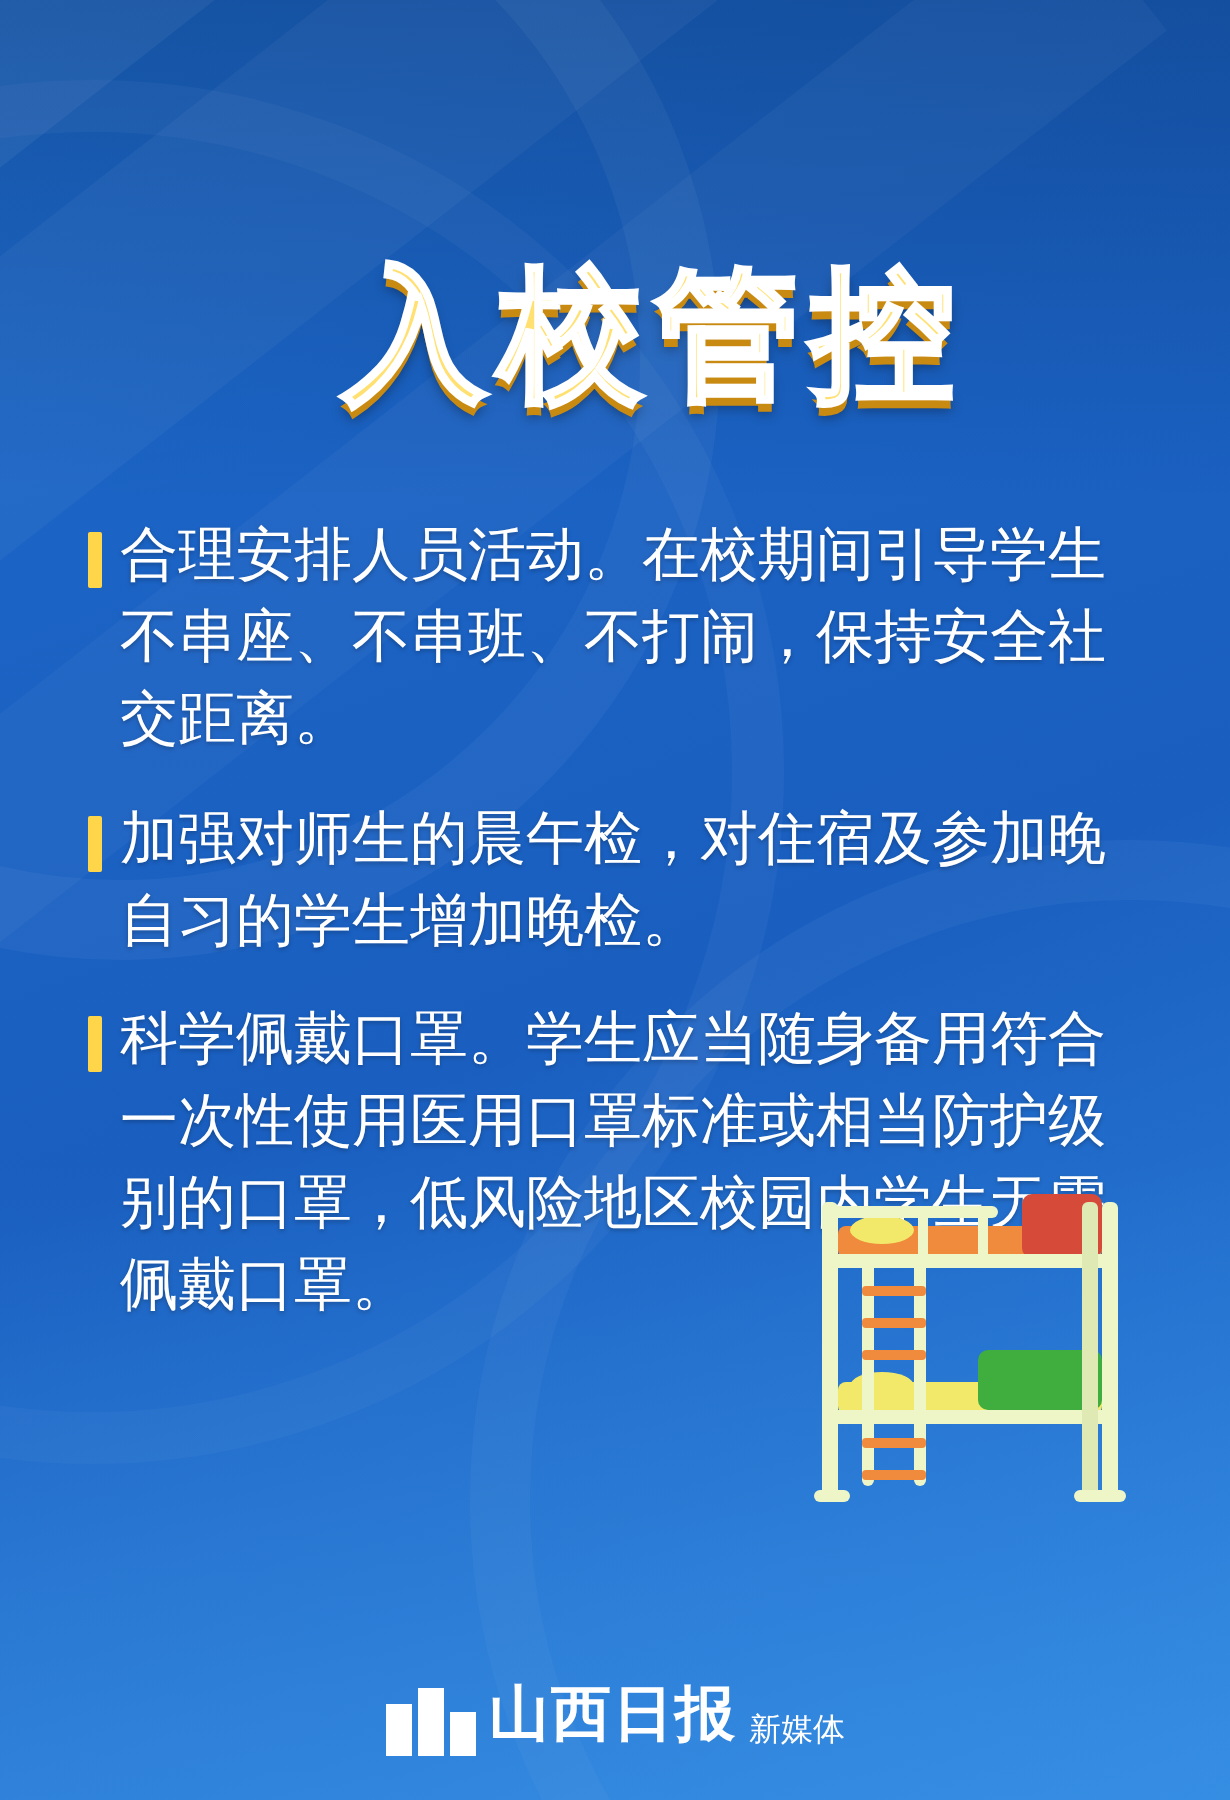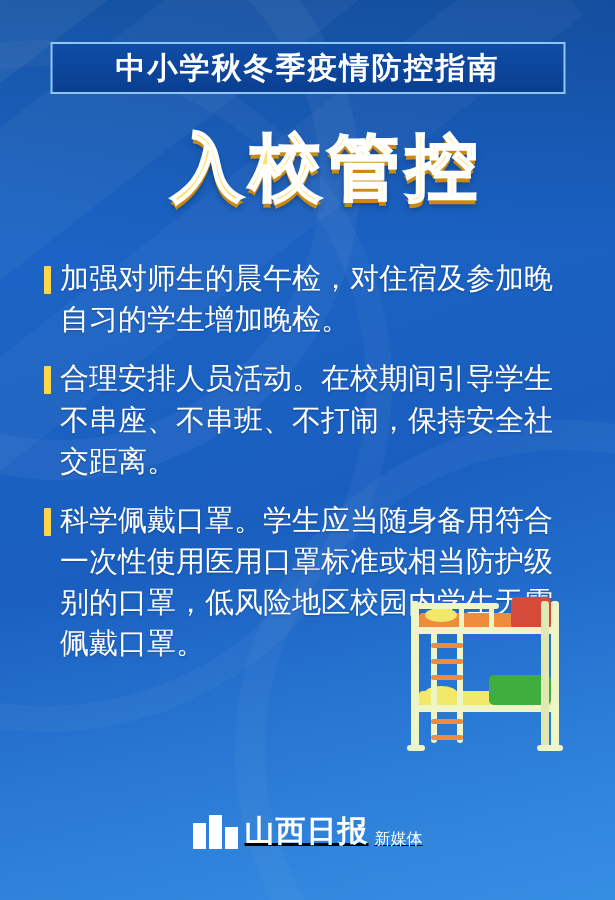--- a/index.html
+++ b/index.html
@@ -129,27 +129,26 @@
     right: 34px;
     bottom: 145px;
     width: 210px;
     height: 160px;
   }
   .bed svg { display: block; }
 
   
   .footer {
     position: absolute;
-    bottom: 48px;
+    bottom: 22px;
     left: 0;
     width: 100%;
     display: flex;
-    align-items: center;
+    align-items: flex-end;
     justify-content: center;
-    text-decoration: underline;
   }
   .logo-mark {
     display: flex;
     align-items: flex-end;
     gap: 3px;
     margin-right: 7px;
   }
   .logo-block {
     background: #ffffff;
     width: 13px;
@@ -179,36 +178,33 @@
   <div class="bg-dark"></div>
   <div class="bg-arc a1"></div>
   <div class="bg-arc a2"></div>
   <div class="bg-arc a3"></div>
 
   <div class="bg-band b1"></div>
   <div class="bg-band b2"></div>
   <div class="bg-band b3"></div>
   <div class="bg-light-bottom"></div>
 
-  <div class="ribbon">
-    <div class="ribbon-text">中小学秋冬季疫情防控指南</div>
-  </div>
 
   <div class="main-title">入校管控</div>
 
   <div class="list">
+
+    <div class="item">
+      <div class="bar"></div>
+      <div class="item-text">合理安排人员活动。在校期间引导学生不串座、不串班、不打闹，保持安全社交距离。</div>
+    </div>
 
     <div class="item">
       <div class="bar"></div>
       <div class="item-text">加强对师生的晨午检，对住宿及参加晚自习的学生增加晚检。</div>
-    </div>
-
-    <div class="item">
-      <div class="bar"></div>
-      <div class="item-text">合理安排人员活动。在校期间引导学生不串座、不串班、不打闹，保持安全社交距离。</div>
     </div>
 
     <div class="item">
       <div class="bar"></div>
       <div class="item-text">科学佩戴口罩。学生应当随身备用符合一次性使用医用口罩标准或相当防护级别的口罩，低风险地区校园内学生无需佩戴口罩。</div>
     </div>
 
 
   </div>
 

